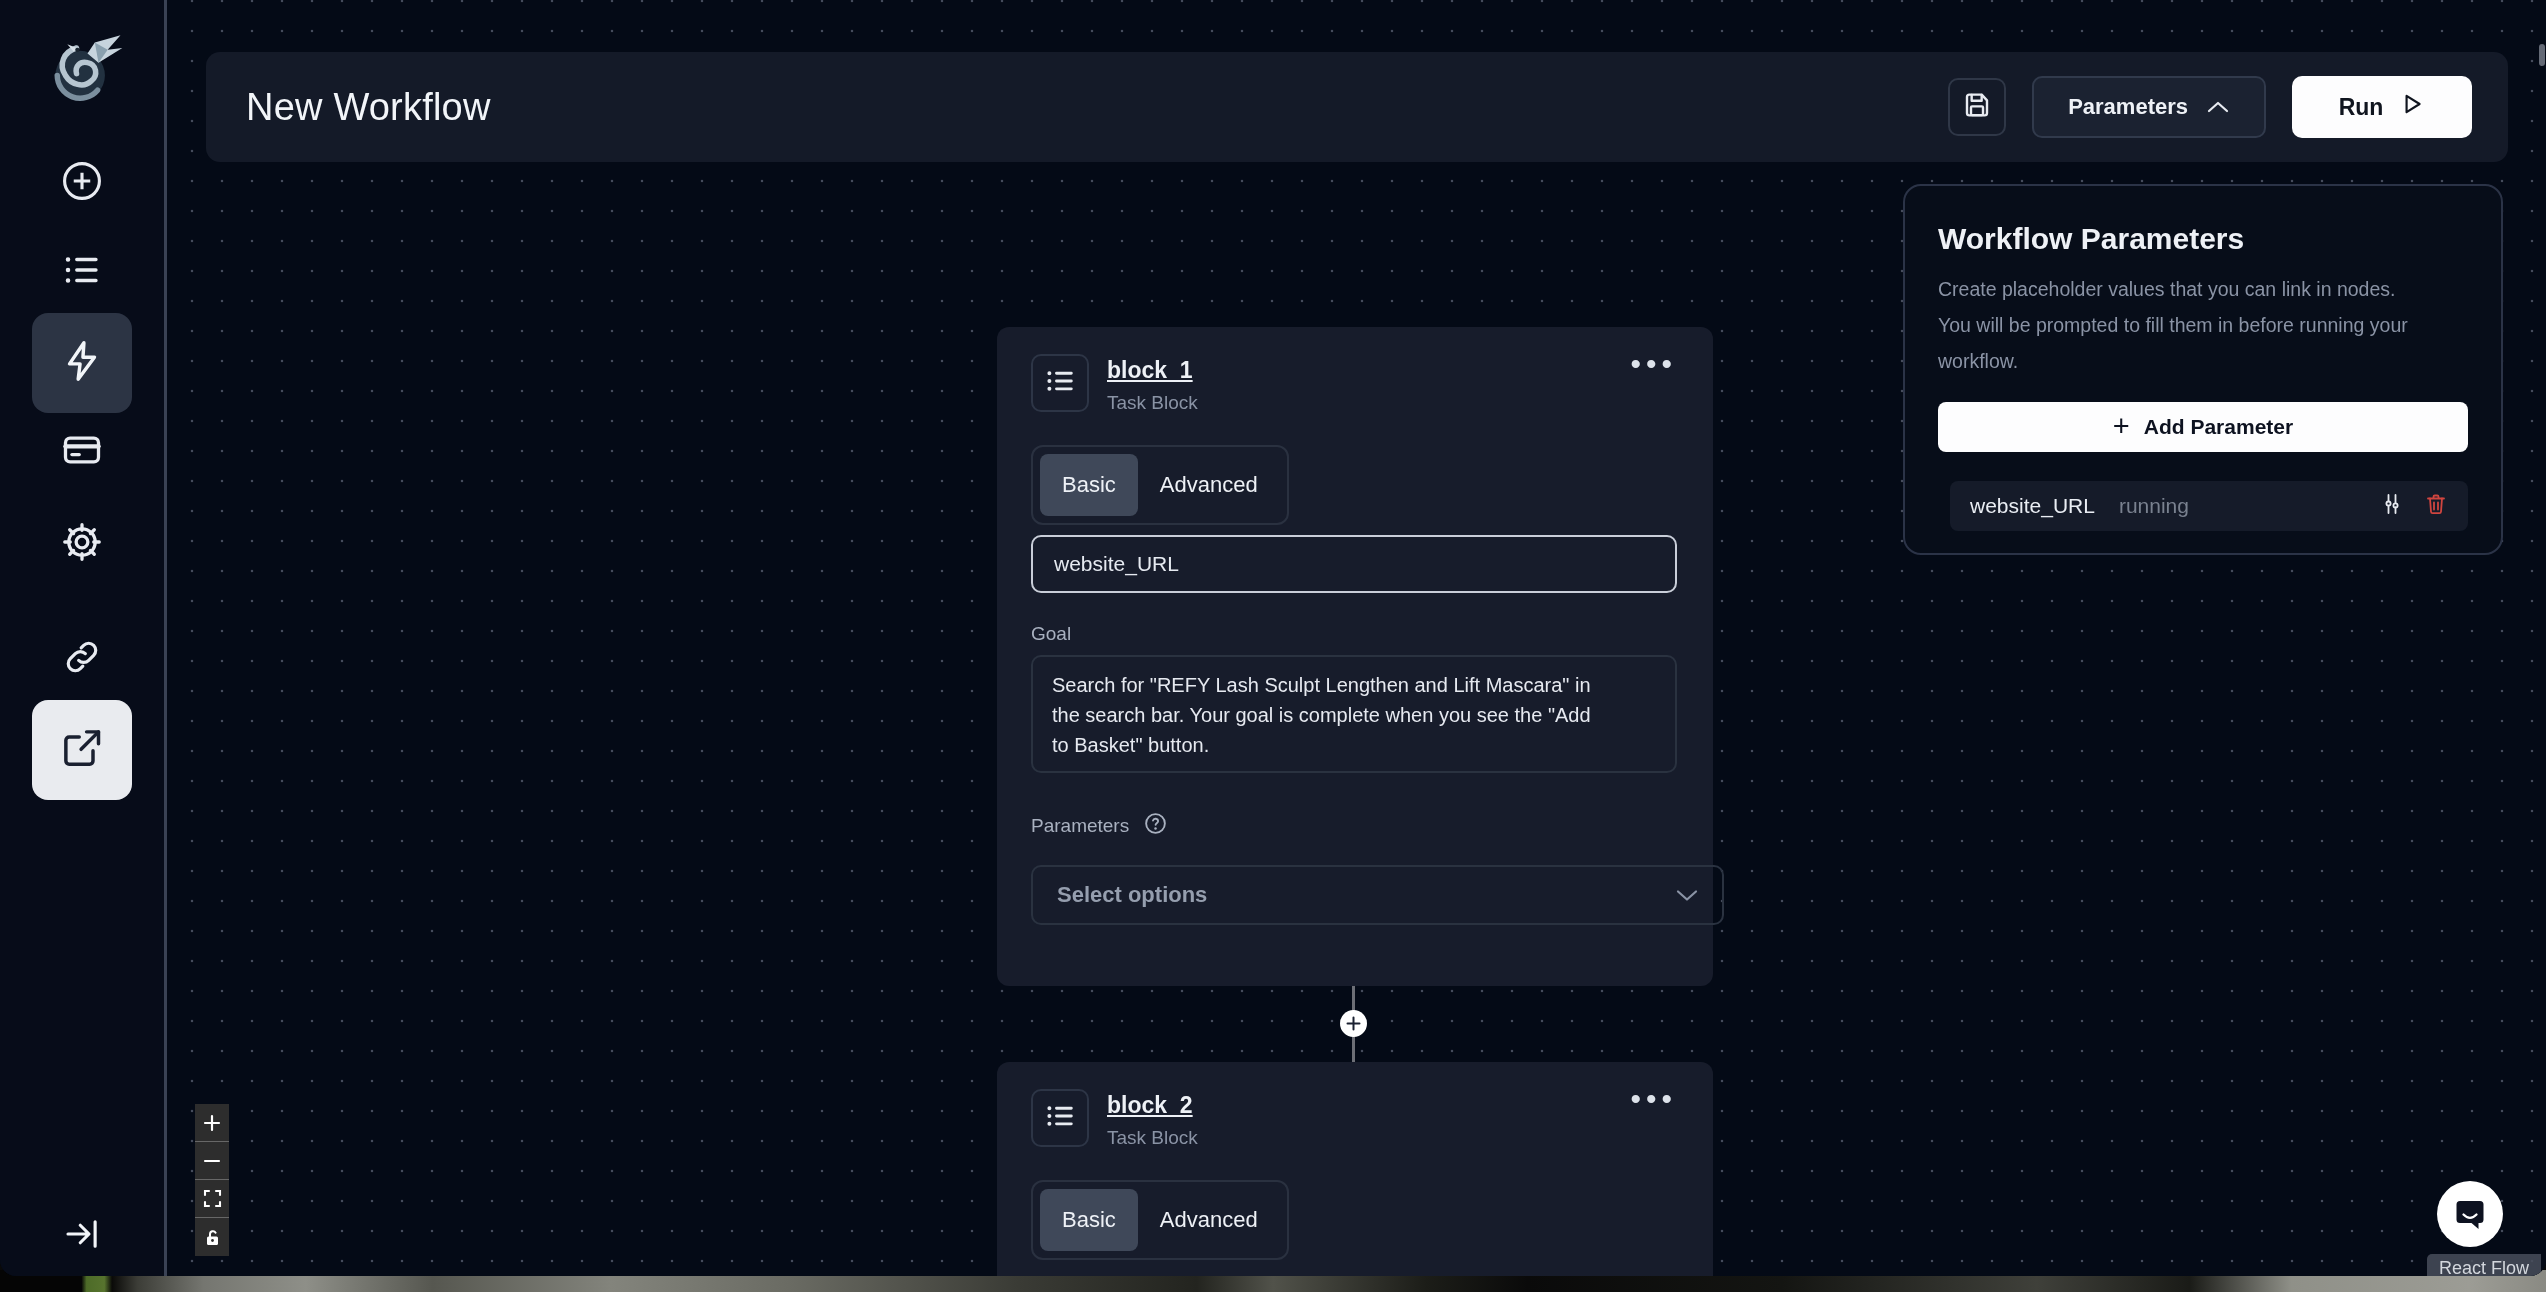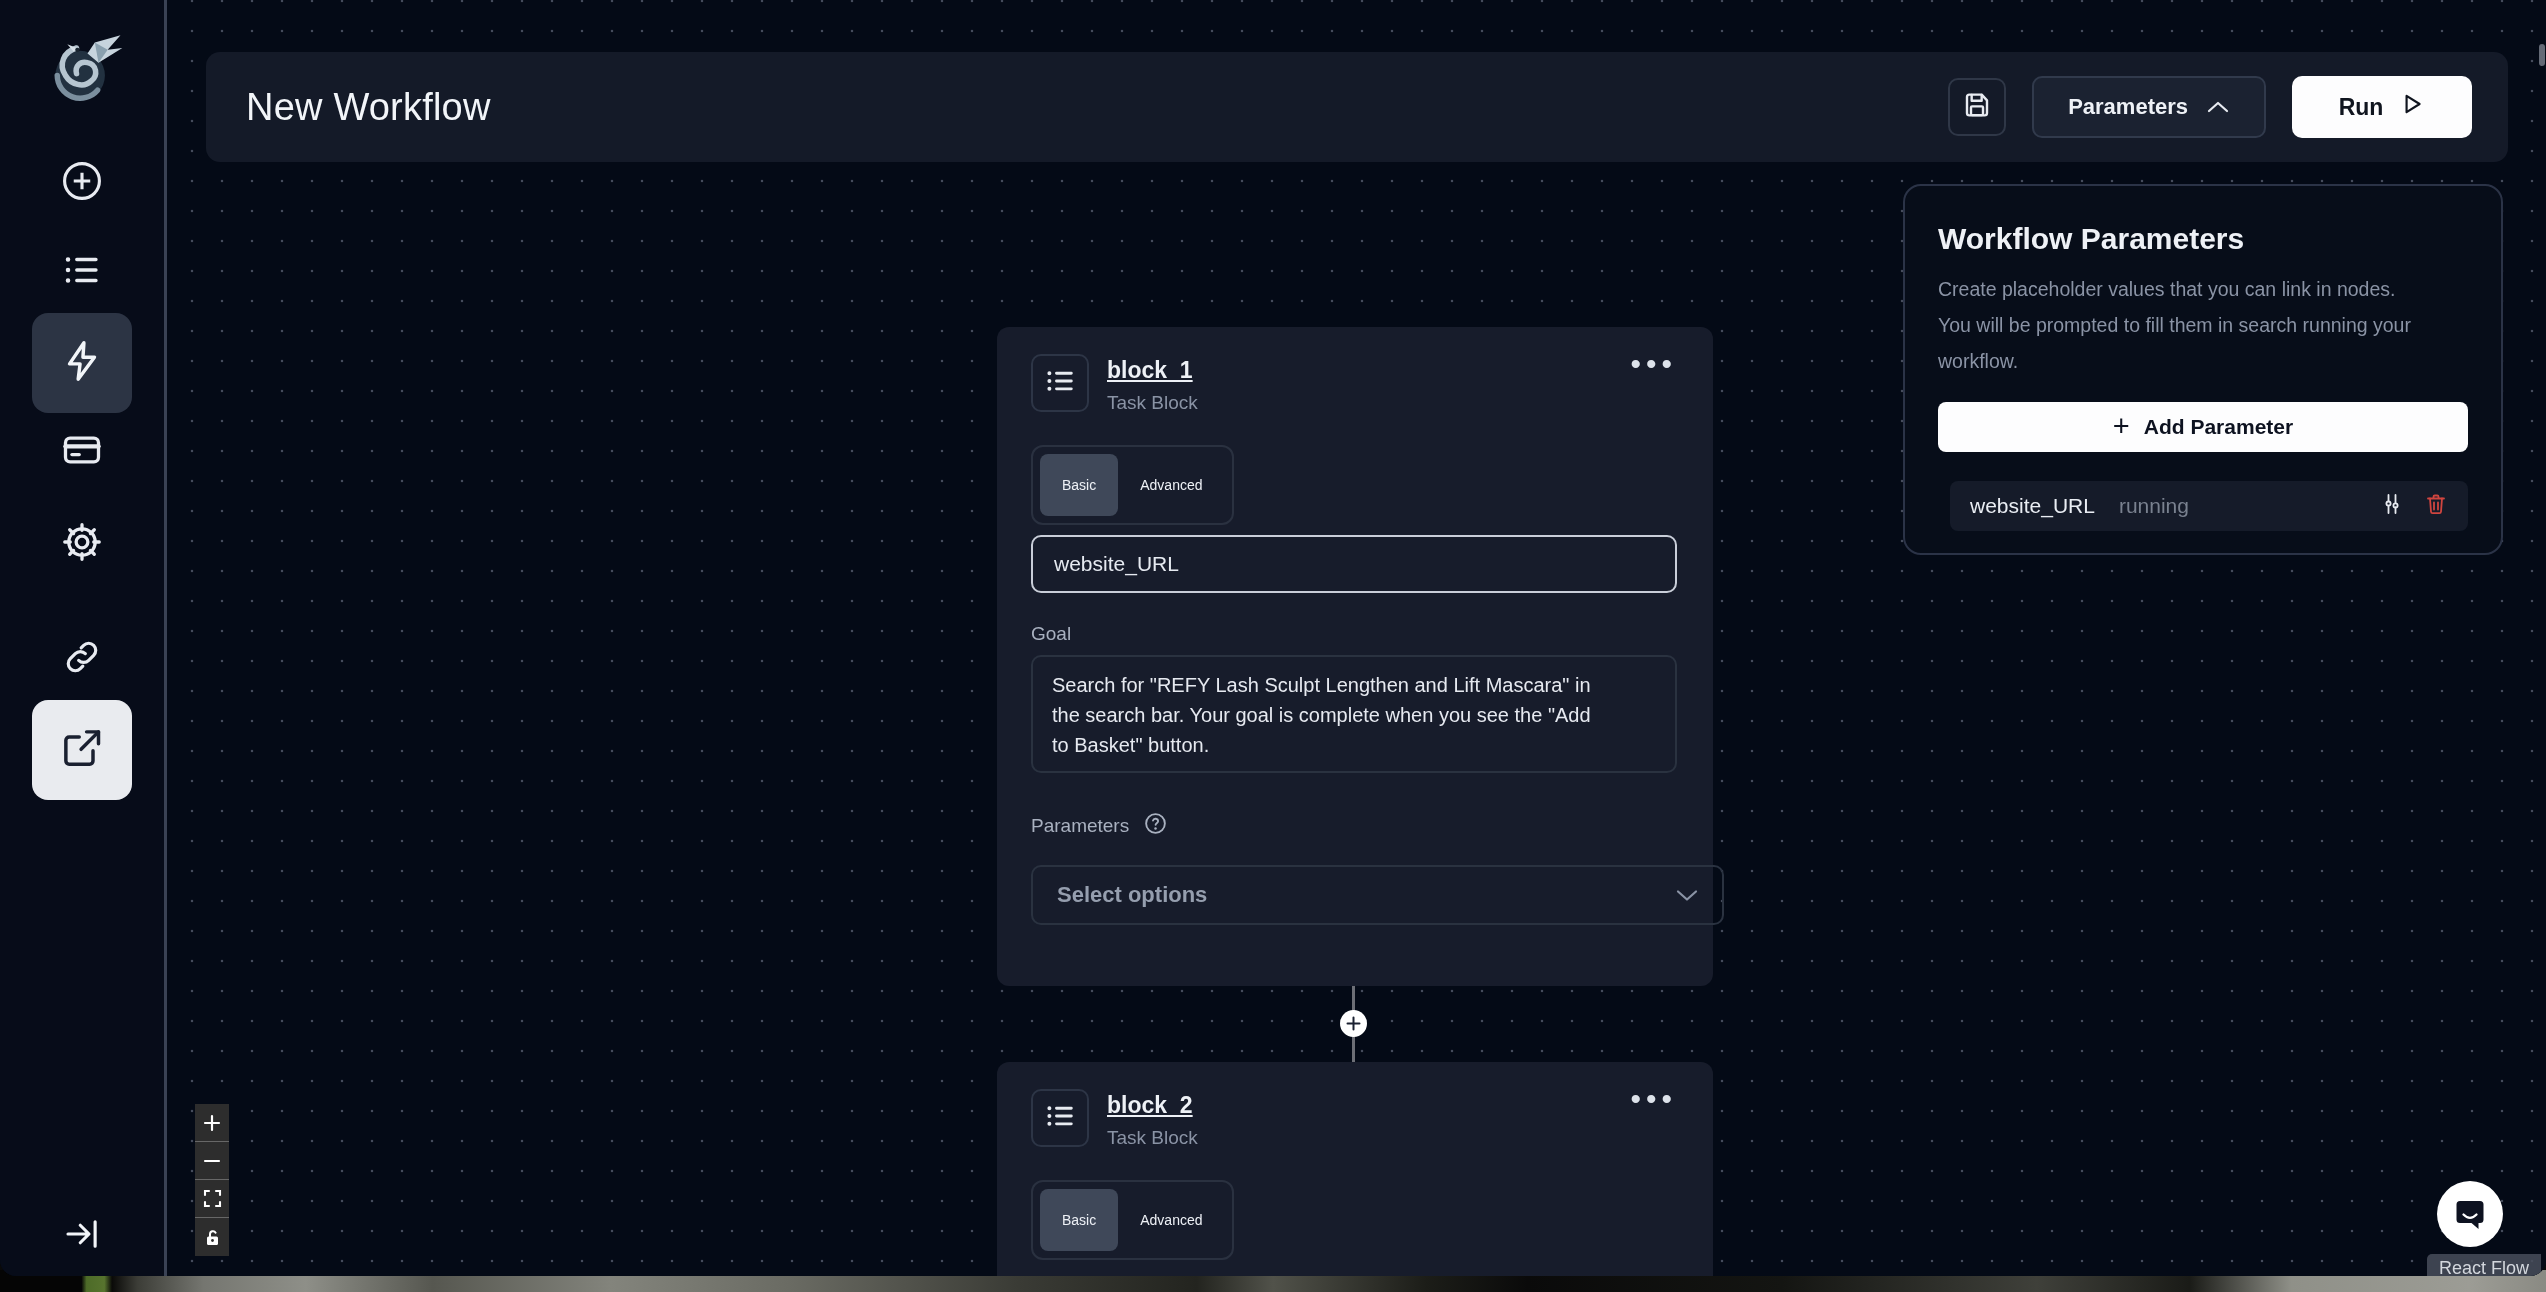--- a/index.html
+++ b/index.html
@@ -71,21 +71,21 @@
   .block-head { display:flex; align-items:flex-start; }
   .block-iconbox { width:58px; height:58px; border:2px solid #2d3546; border-radius:10px;
                    display:flex; align-items:center; justify-content:center; flex:none; }
   .block-titles { margin-left:18px; }
   .block-title { font-size:23px; font-weight:600; color:#eef1f6; padding-top:3px;text-decoration:underline; }
   .block-sub { margin-top:8px; font-size:19px; color:#8a93a5; }
   .block-menu { margin-left:auto; color:#dde2ea; font-size:30px; letter-spacing:5px; line-height:20px; cursor:pointer; }
 
   .tabs { margin-top:31px; display:inline-flex; border:2px solid #2a3140; border-radius:12px; padding:7px; }
   .tab { height:62px; padding:0 22px; display:flex; align-items:center; border-radius:8px;
-         font-size:14px; color:#eef1f6; cursor:pointer; }
+         font-size:22px; color:#eef1f6; cursor:pointer; }
   .tab.active { background:#3f4859; font-weight:400; }
 
   .field-label { margin-top:38px; font-size:19px; color:#a9b1c0; display:flex; align-items:center; gap:14px; }
   .text-input { margin-top:10px; width:646px; height:58px; background:transparent; border:2px solid #c9ced9;
                 border-radius:10px; color:#e6eaf1; font-size:21px; padding:0 21px;
                 font-family:"Liberation Sans",sans-serif; }
   .goal-label { margin-top:30px; }
   .goal-box { margin-top:10px; width:646px; height:118px; border:2px solid #2a3240; border-radius:10px;
               padding:13px 19px; font-size:20px; line-height:30px; color:#e6e9f0; white-space:pre-line; }
   .params-label { margin-top:38px; }
@@ -238,21 +238,21 @@
           </span>
         </div>
       </div>
     </div>
 
     <div class="scroll-thumb"></div>
 
     <div class="panel">
       <div class="panel-title">Workflow Parameters</div>
       <div class="panel-desc">Create placeholder values that you can link in nodes.
-You will be prompted to fill them in search running your
+You will be prompted to fill them in before running your
 workflow.</div>
       <button class="add-param-btn">
         <span class="add-plus">+</span>
         <span>Add Parameter</span>
       </button>
       <div class="param-row">
         <span class="param-name">website_URL</span>
         <span class="param-type">running</span>
         <span class="param-icons">
           <span>

